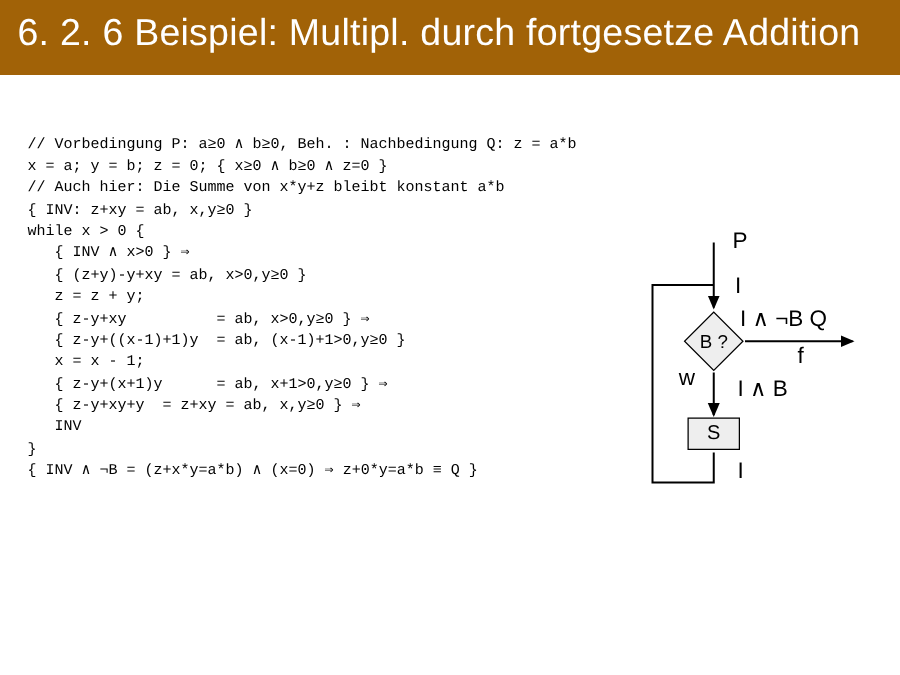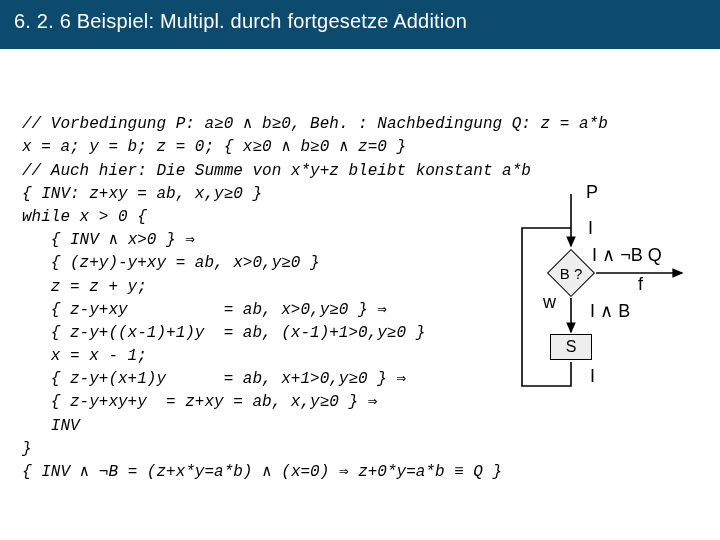--- a/index.html
+++ b/index.html
@@ -11,44 +11,43 @@
     font-family: "Times New Roman", Times, serif;
     overflow: hidden;
   }
   .slide {
     width: 720px;
     height: 540px;
     position: relative;
     box-sizing: border-box;
   }
   .title-bar {
-    background: #0c4a6e;
+    background: #a16207;
     color: #fff;
     padding: 10px 14px 16px 14px;
-    font-size: 20px;
+    font-size: 30px;
     font-family: Arial, Helvetica, sans-serif;
     font-weight: 400;
     letter-spacing: 0.2px;
   }
   .body {
     position: absolute;
     left: 22px;
     top: 90px;
     right: 22px;
     bottom: 10px;
   }
   .code {
     font-family: "Courier New", Courier, monospace;
-    font-size: 16px;
+    font-size: 12px;
     line-height: 1.45;
     white-space: pre;
     position: absolute;
     left: 0;
     top: 0;
-    font-style: italic;
   }
   
   .diagram {
     position: absolute;
     right: 8px;
     top: 98px;
     width: 180px;
     height: 215px;
     font-family: Arial, Helvetica, sans-serif;
     font-size: 16px;

